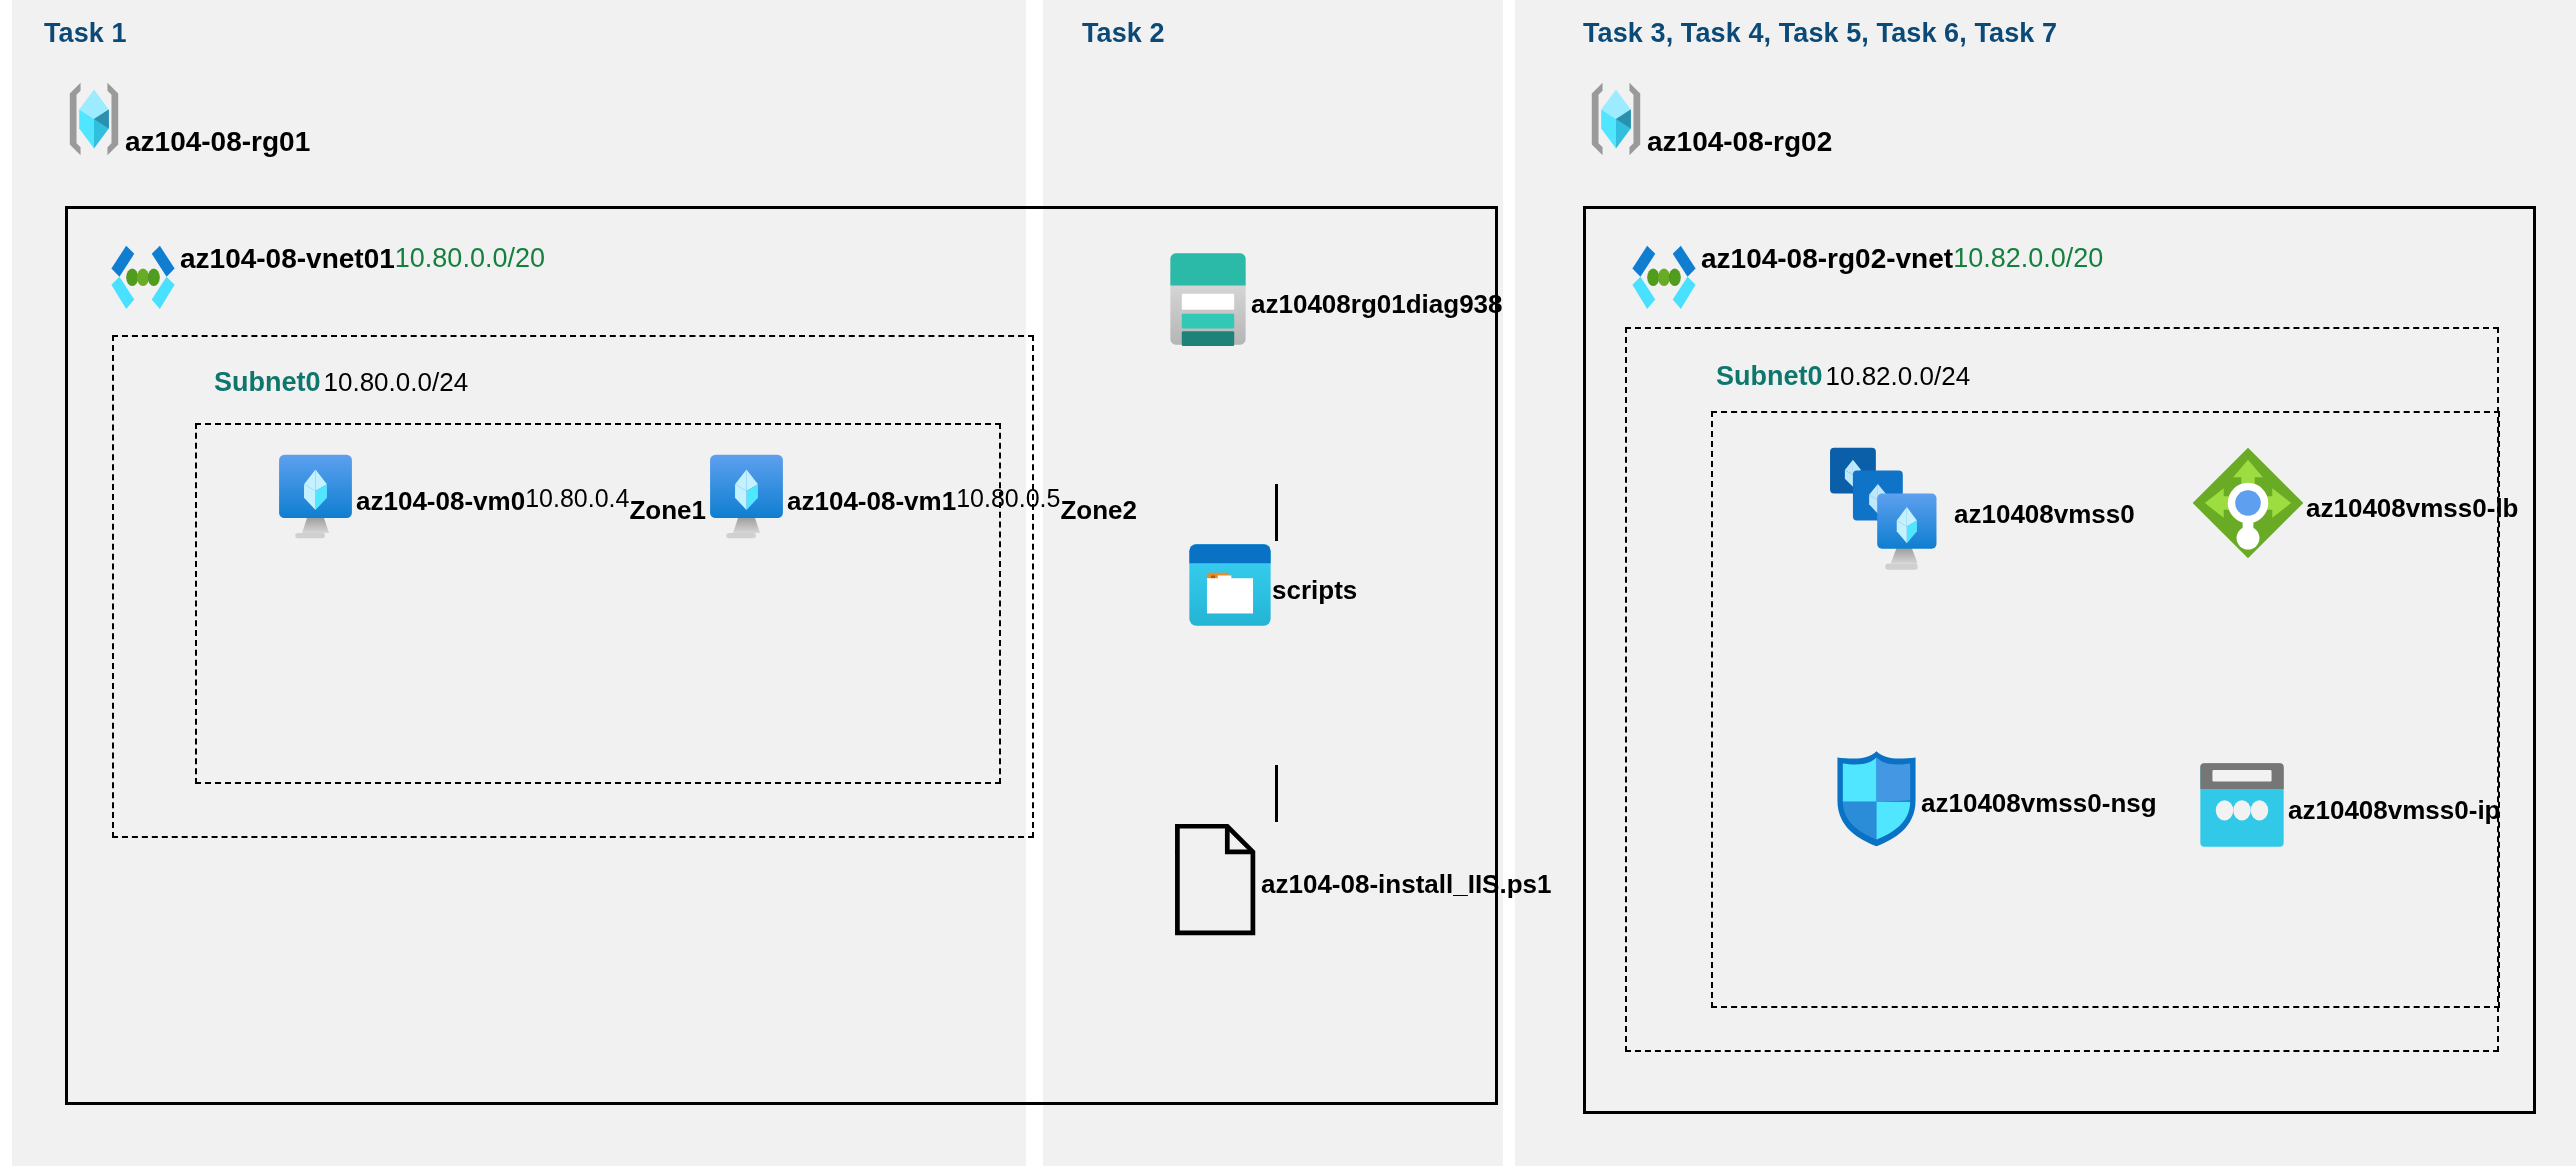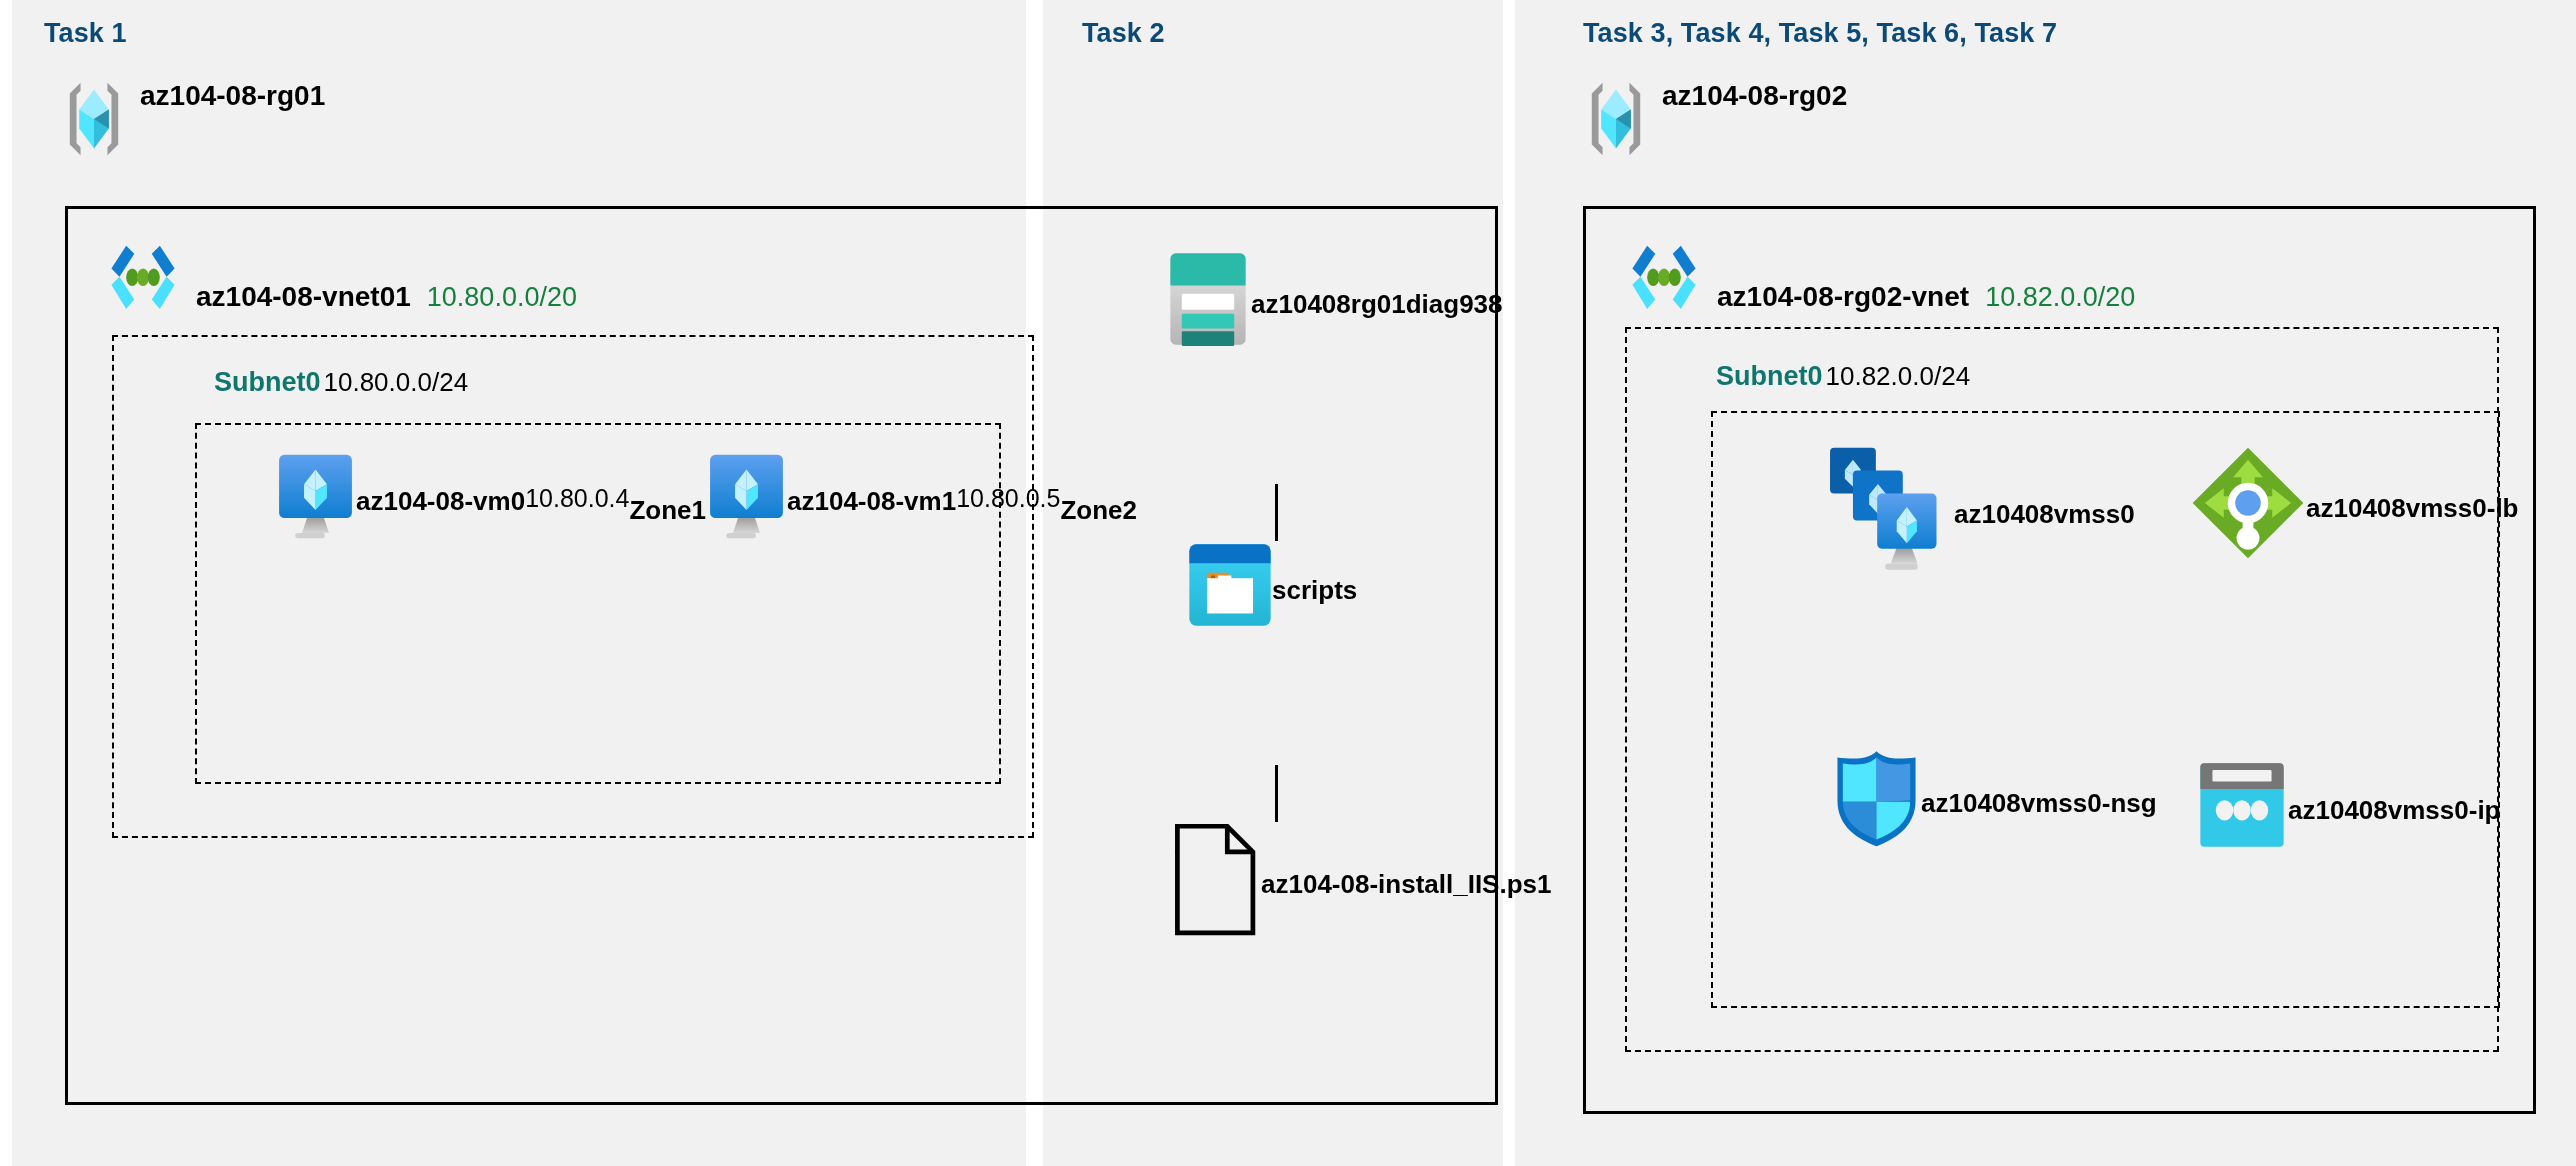--- a/index.html
+++ b/index.html
@@ -22,32 +22,32 @@
     font-weight:bold;
     font-size:27px;
     letter-spacing:0.1px;
     white-space:nowrap;
   }
   #title-task1{left:32px;top:18px;}
   #title-task2{left:1070px;top:18px;}
   #title-task3{left:1571px;top:18px;}
 
   
-  .rg-row{position:absolute;display:flex;align-items:flex-start;gap:15px;}
+  .rg-row{position:absolute;display:flex;align-items:flex-end;}
   #rg01-row{left:51px;top:80px;}
   #rg02-row{left:1573px;top:80px;}
   .rg-label{font-size:28px;font-weight:bold;color:#000;white-space:nowrap;}
 
   
   .vnet-box{position:absolute;border:3.4px solid #000;background:transparent;}
   #vnet01-box{left:53px;top:206px;width:1427px;height:893px;}
   #vnet02-box{left:1571px;top:206px;width:947px;height:902px;}
 
   
-  .vnet-row{position:absolute;display:flex;align-items:flex-end;gap:16px;}
+  .vnet-row{position:absolute;display:flex;align-items:flex-start;gap:0;}
   #vnet01-row{left:94px;top:243px;}
   #vnet02-row{left:1615px;top:243px;}
   .vnet-name{font-size:28px;font-weight:bold;color:#000;white-space:nowrap;}
   .vnet-cidr{font-size:27px;font-weight:400;color:#15803d;white-space:nowrap;}
 
   
   .dashed{position:absolute;border:2.7px dashed #000;}
   #subnet0-left{left:100px;top:335px;width:918px;height:499px;}
   #zones-box{left:183px;top:423px;width:802px;height:357px;}
   #subnet0-right{left:1613px;top:327px;width:870px;height:721px;}

